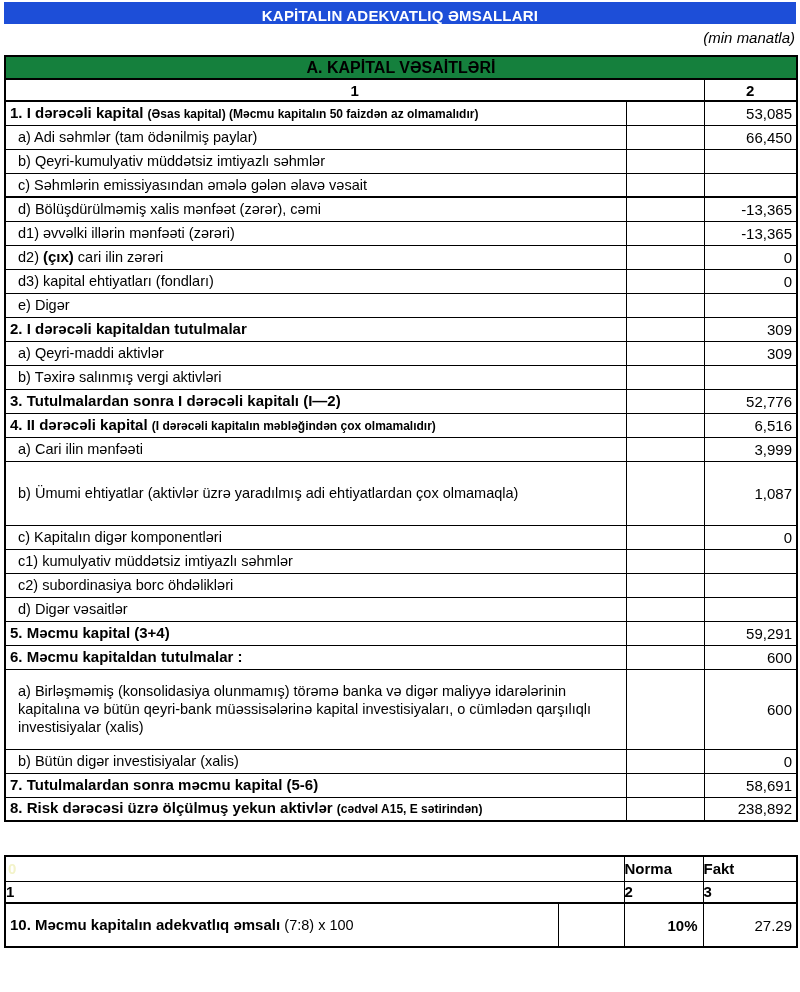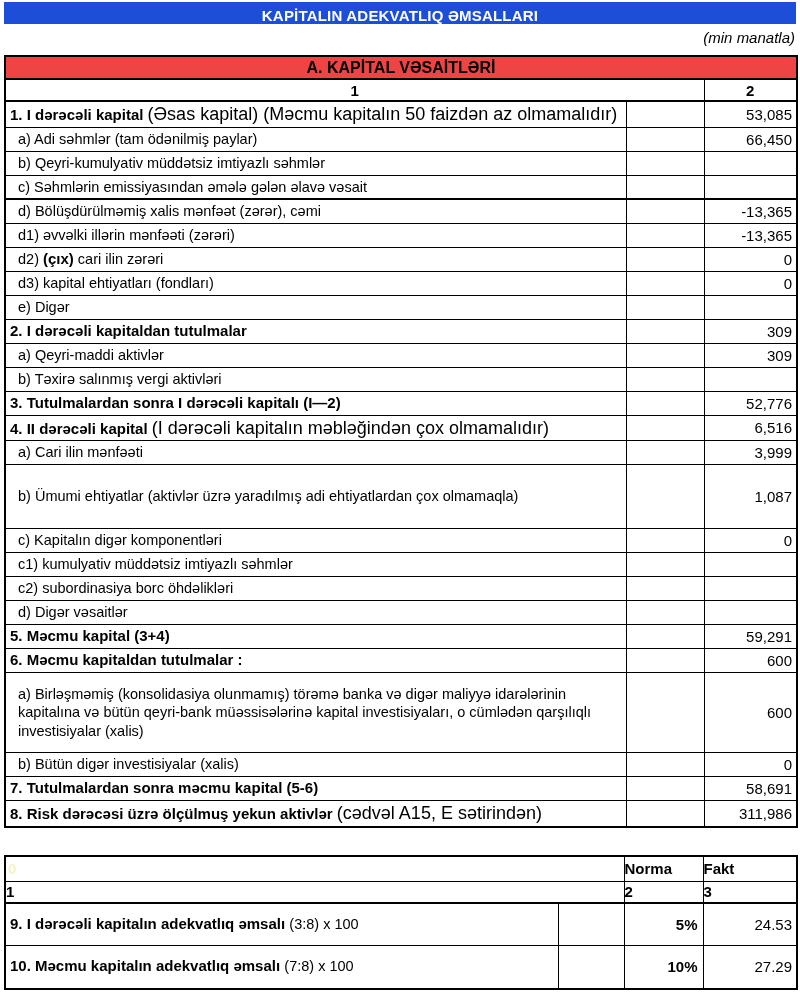--- a/index.html
+++ b/index.html
@@ -35,32 +35,32 @@
   td, th {
     border: 1px solid #000;
     font-size: 14.5px;
     overflow: hidden;
     vertical-align: middle;
   }
   tr { height: 24px; }
   tr.hdr-section { height: 23px; }
   tr.hdr-cols { height: 22px; }
   .section-hdr {
-    background: #ef4444; text-align: center;
+    background: #15803d; text-align: center;
     font-weight: bold; font-size: 16px;
     border-bottom: 2px solid #000;
   }
   .col-num { text-align: center; font-weight: bold; font-size: 15px; }
   tr.hdr-cols td { border-bottom: 2px solid #000; }
   td.lbl { padding: 1px 3px 1px 4px; line-height: 1.25; }
   td.lbl.ind { padding-left: 12px; }
   td.val { text-align: right; padding: 1px 4px 1px 2px; font-size: 15px; }
   span.bold { font-weight: bold; font-size: 15px; }
   span.normal { font-size: 14.5px; }
-  span.small { font-size: 18px; }
+  span.small { font-size: 12px; font-weight: bold; }
   tr.bt2 td { border-top: 2px solid #000; }
   
   #table2 .t2hdr td { font-weight: bold; font-size: 15px; text-align: left; }
   #table2 td.zero-cell { text-align: left; padding-left: 2px; font-weight: bold; }
   #table2 td.norma { text-align: right; font-weight: bold; font-size: 15px; padding-right: 5px; }
   #table2 td.fakt { text-align: right; font-size: 15px; padding-right: 4px; }
   #table2 td.lbl span.bold { font-size: 15px; }
 </style>
 </head>
 <body>
@@ -208,21 +208,21 @@
         <td class="val">0</td>
       </tr>
       <tr>
         <td class="lbl"><span class="bold">7. Tutulmalardan  sonra məcmu kapital (5-6)</span></td>
         <td class="gap"></td>
         <td class="val">58,691</td>
       </tr>
       <tr>
         <td class="lbl"><span class="bold">8. Risk dərəcəsi üzrə ölçülmuş  yekun aktivlər  </span><span class="small">(cədvəl A15, E sətirindən)</span></td>
         <td class="gap"></td>
-        <td class="val">311,986</td>
+        <td class="val">238,892</td>
       </tr>
     </tbody>
 </table>
 
 <table id="table2">
   <colgroup>
     <col style="width:553px">
       <col style="width:66px">
       <col style="width:79px">
       <col style="width:94px">
@@ -233,26 +233,20 @@
       <td>Norma</td>
       <td>Fakt</td>
     </tr>
     <tr class="t2hdr hdr-cols">
       <td colspan="2">1</td>
       <td>2</td>
       <td>3</td>
     </tr>
   </tbody>
   <tbody>
-      <tr style="height: 42px;">
-        <td class="lbl"><span class="bold">9. I dərəcəli  kapitalın  adekvatlıq əmsalı </span><span class="normal">(3:8) x 100</span></td>
-        <td class="gap"></td>
-        <td class="norma">5%</td>
-        <td class="fakt">24.53</td>
-      </tr>
       <tr style="height: 44px;">
         <td class="lbl"><span class="bold">10. Məcmu kapitalın  adekvatlıq  əmsalı </span><span class="normal">(7:8) x 100</span></td>
         <td class="gap"></td>
         <td class="norma">10%</td>
         <td class="fakt">27.29</td>
       </tr>
     </tbody>
 </table>
 
 </body></html>

